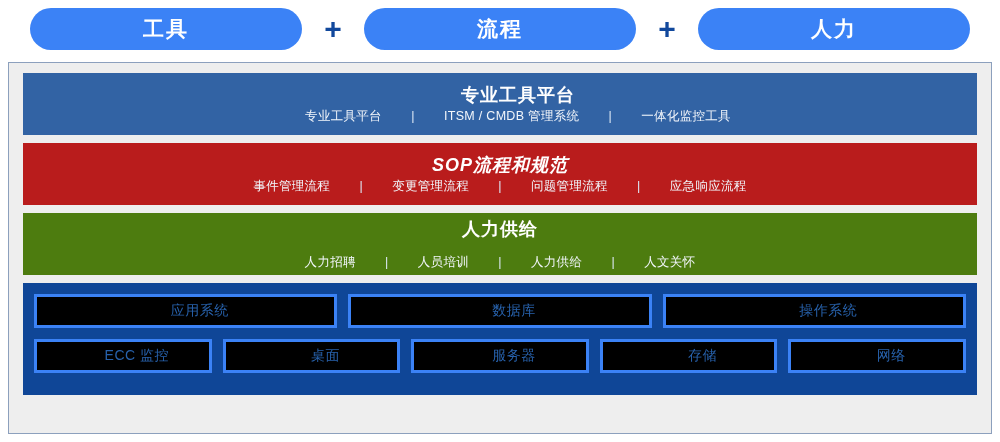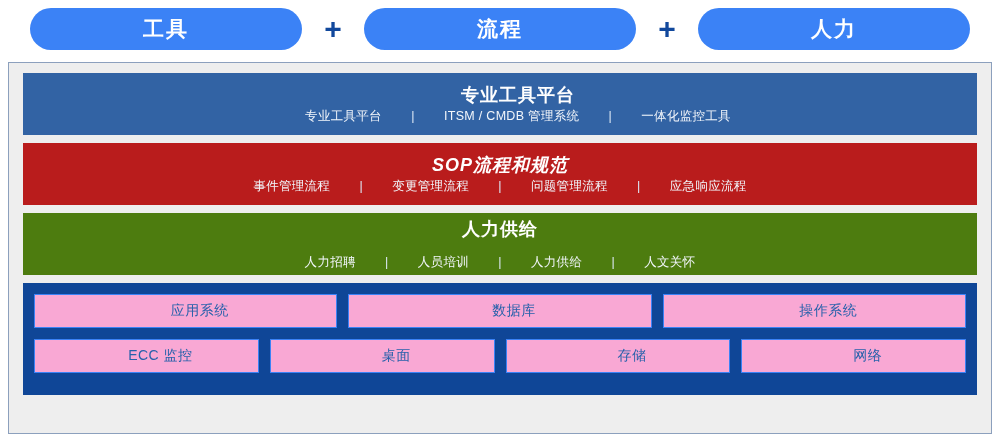--- a/index.html
+++ b/index.html
@@ -110,22 +110,22 @@
     height: 112px;
   }
   .panel-row {
     display: flex;
     gap: 11px;
   }
   .panel-row + .panel-row { margin-top: 11px; }
   .chip {
     flex: 1 1 0;
     height: 34px;
-    background: #f9a8d4;
-    border: 1px solid #3b82f6;
+    background: #000000;
+    border: 3px solid #3b82f6;
     box-sizing: border-box;
     display: flex;
     align-items: center;
     justify-content: center;
     color: #2761ab;
     font-size: 14px;
     letter-spacing: 0.5px;
     white-space: nowrap;
     padding-left: 28px;
   }
@@ -182,18 +182,19 @@
 
   <div class="panel">
     <div class="panel-row">
       <div class="chip">应用系统</div>
       <div class="chip">数据库</div>
       <div class="chip">操作系统</div>
     </div>
     <div class="panel-row">
       <div class="chip">ECC 监控</div>
       <div class="chip">桌面</div>
+      <div class="chip">服务器</div>
       <div class="chip">存储</div>
       <div class="chip">网络</div>
     </div>
   </div>
 
 </div>
 
 </body></html>

